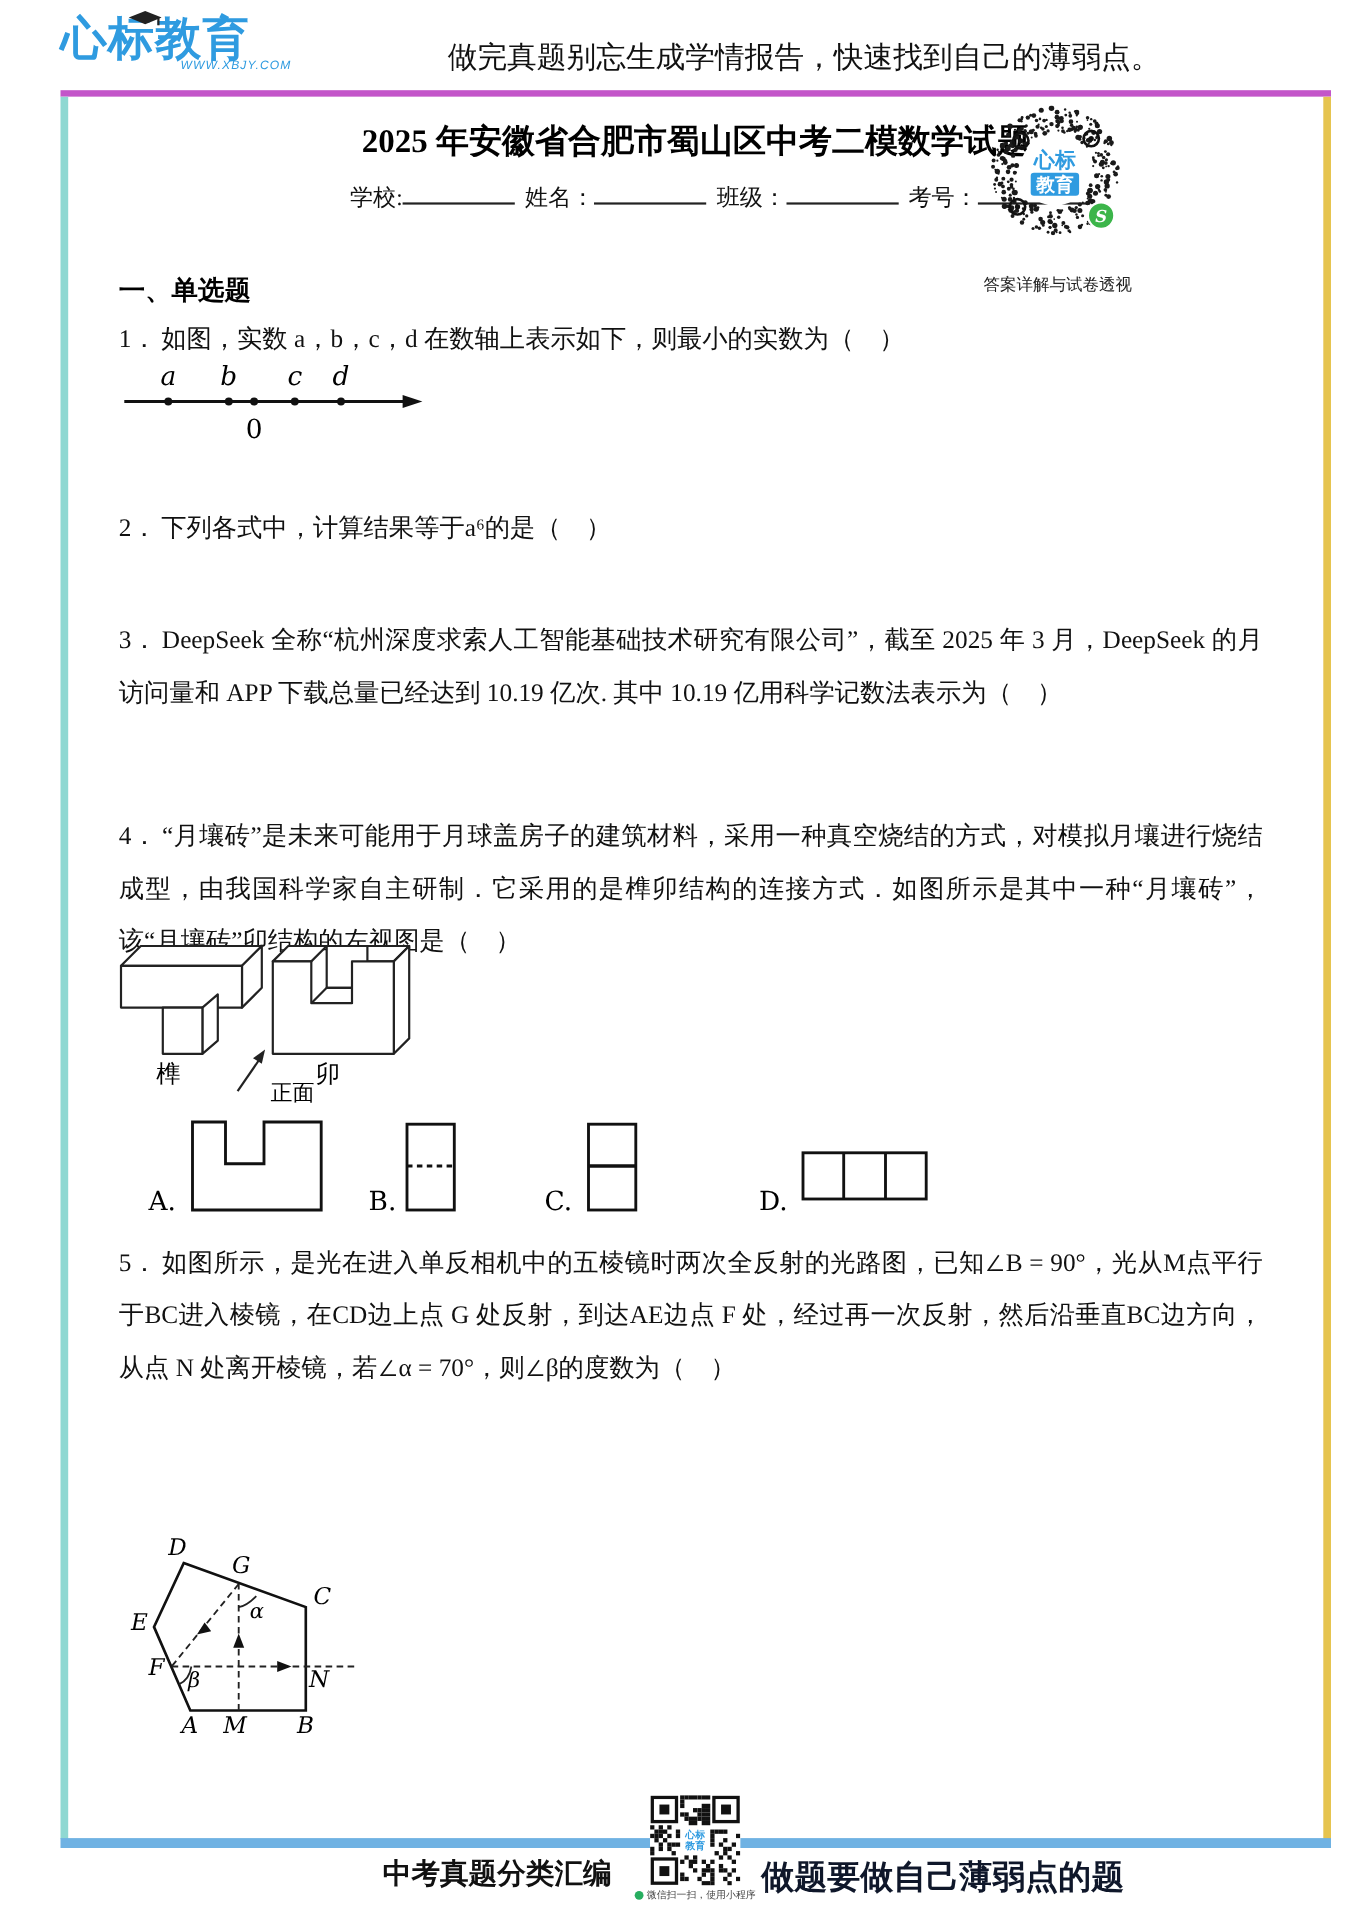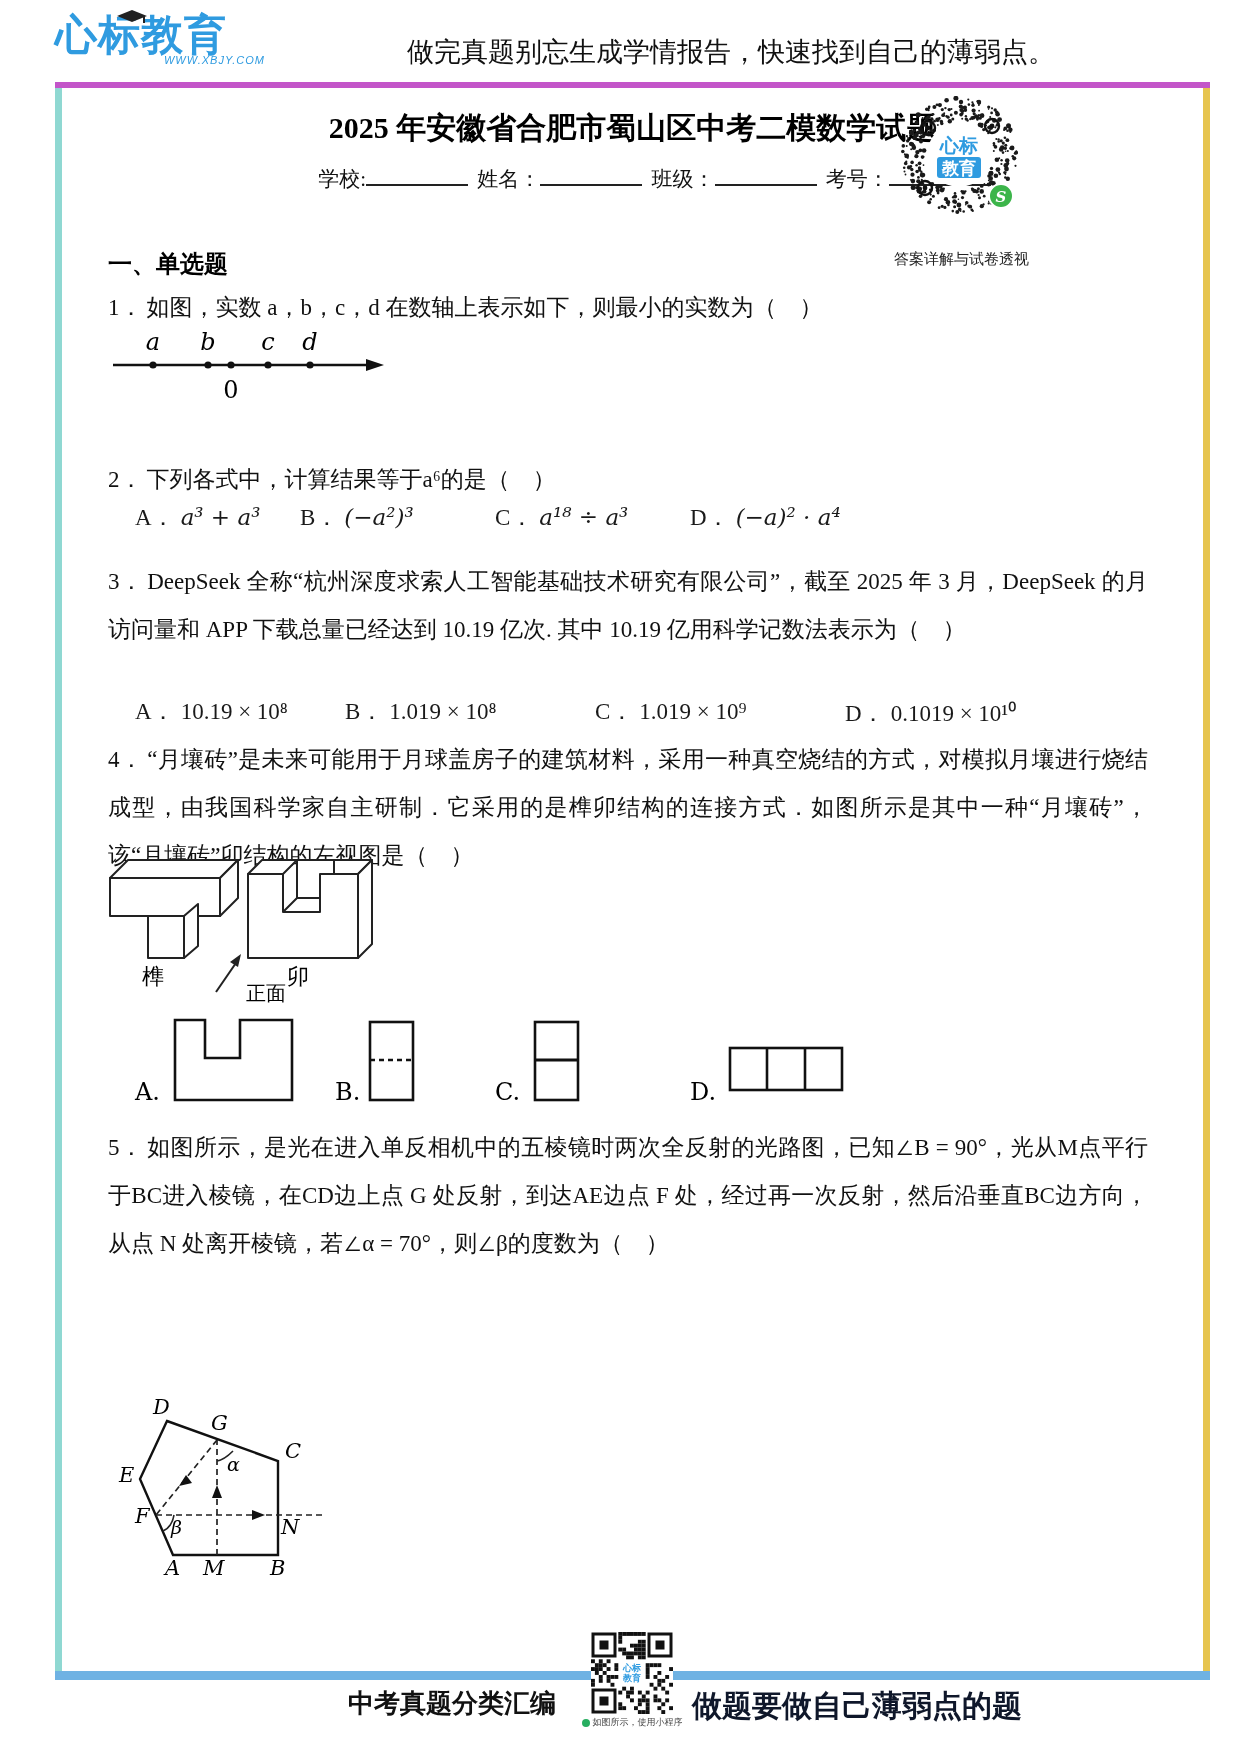--- a/index.html
+++ b/index.html
@@ -424,35 +424,23 @@
       <text x="100" y="20" text-anchor="middle" font-size="24" class="svg-var">b</text>
       <text x="160" y="20" text-anchor="middle" font-size="24" class="svg-var">c</text>
       <text x="202" y="20" text-anchor="middle" font-size="24" class="svg-var">d</text>
       <text x="123" y="68" text-anchor="middle" font-size="24">0</text>
     </svg>
 
 
     <div class="qtext" style="top:368px">
       <span class="qnum">2．</span><span>下列各式中，计算结果等于a⁶的是（　）</span>
     </div>
-    <div class="opt-row math" style="top:414px">
-      <span class="opt" style="left:27px"><span class="opt-letter">A．</span><span class="opt-var">a³ + a³</span></span>
-      <span class="opt" style="left:192px"><span class="opt-letter">B．</span><span class="opt-var">(−a²)³</span></span>
-      <span class="opt" style="left:387px"><span class="opt-letter">C．</span><span class="opt-var">a¹⁸ ÷ a³</span></span>
-      <span class="opt" style="left:582px"><span class="opt-letter">D．</span><span class="opt-var">(−a)² · a⁴</span></span>
-    </div>
 
     <div class="qtext" style="top:470px">
       <span class="qnum">3．</span><span>DeepSeek 全称“杭州深度求索人工智能基础技术研究有限公司”，截至 2025 年 3 月，DeepSeek 的月访问量和 APP 下载总量已经达到 10.19 亿次. 其中 10.19 亿用科学记数法表示为（　）</span>
-    </div>
-    <div class="opt-row upright" style="top:608px">
-      <span class="opt" style="left:27px"><span class="opt-letter">A．</span><span class="opt-var">10.19 × 10⁸</span></span>
-      <span class="opt" style="left:237px"><span class="opt-letter">B．</span><span class="opt-var">1.019 × 10⁸</span></span>
-      <span class="opt" style="left:487px"><span class="opt-letter">C．</span><span class="opt-var">1.019 × 10⁹</span></span>
-      <span class="opt" style="left:737px"><span class="opt-letter">D．</span><span class="opt-var">0.1019 × 10¹⁰</span></span>
     </div>
 
     <div class="qtext" style="top:648px">
       <span class="qnum">4．</span><span>“月壤砖”是未来可能用于月球盖房子的建筑材料，采用一种真空烧结的方式，对模拟月壤进行烧结成型，由我国科学家自主研制．它采用的是榫卯结构的连接方式．如图所示是其中一种“月壤砖”，该“月壤砖”卯结构的左视图是（　）</span>
     </div>
 
     <svg class="fig" style="top:766px" width="310" height="160" viewBox="0 0 310 160">
       <g fill="#fff" stroke="#222" stroke-width="2" stroke-linejoin="round">
 
         <polygon points="2,24 20,6 130,6 112,24"></polygon>
@@ -642,16 +630,16 @@
       <rect x="2" y="58" width="22" height="22"></rect>
     </g>
     <rect x="8.5" y="8.5" width="9" height="9" fill="#111"></rect>
     <rect x="64.5" y="8.5" width="9" height="9" fill="#111"></rect>
     <rect x="8.5" y="64.5" width="9" height="9" fill="#111"></rect>
     <circle cx="41" cy="41" r="13" fill="#fff"></circle>
     <text x="41" y="39" text-anchor="middle" font-size="9" font-weight="bold" fill="#2f9be0" class="svg-cjk">心标</text>
     <text x="41" y="49" text-anchor="middle" font-size="9" font-weight="bold" fill="#2f9be0" class="svg-cjk">教育</text>
   </svg>
   <div class="qr-tip">
-    <span class="green-dot"></span><span>如图所示，使用小程序</span>
+    <span class="green-dot"></span><span>微信扫一扫，使用小程序</span>
   </div>
 
 </div>
 
 </body></html>

